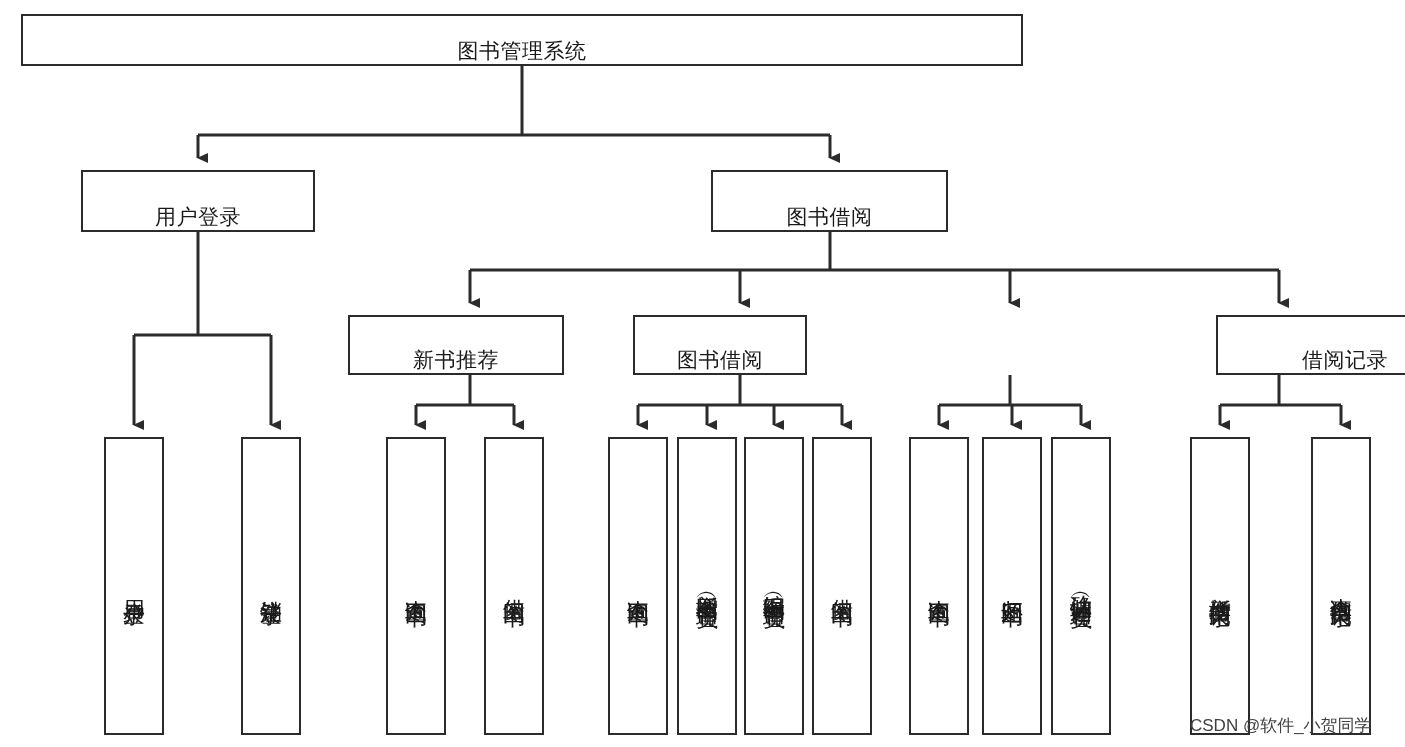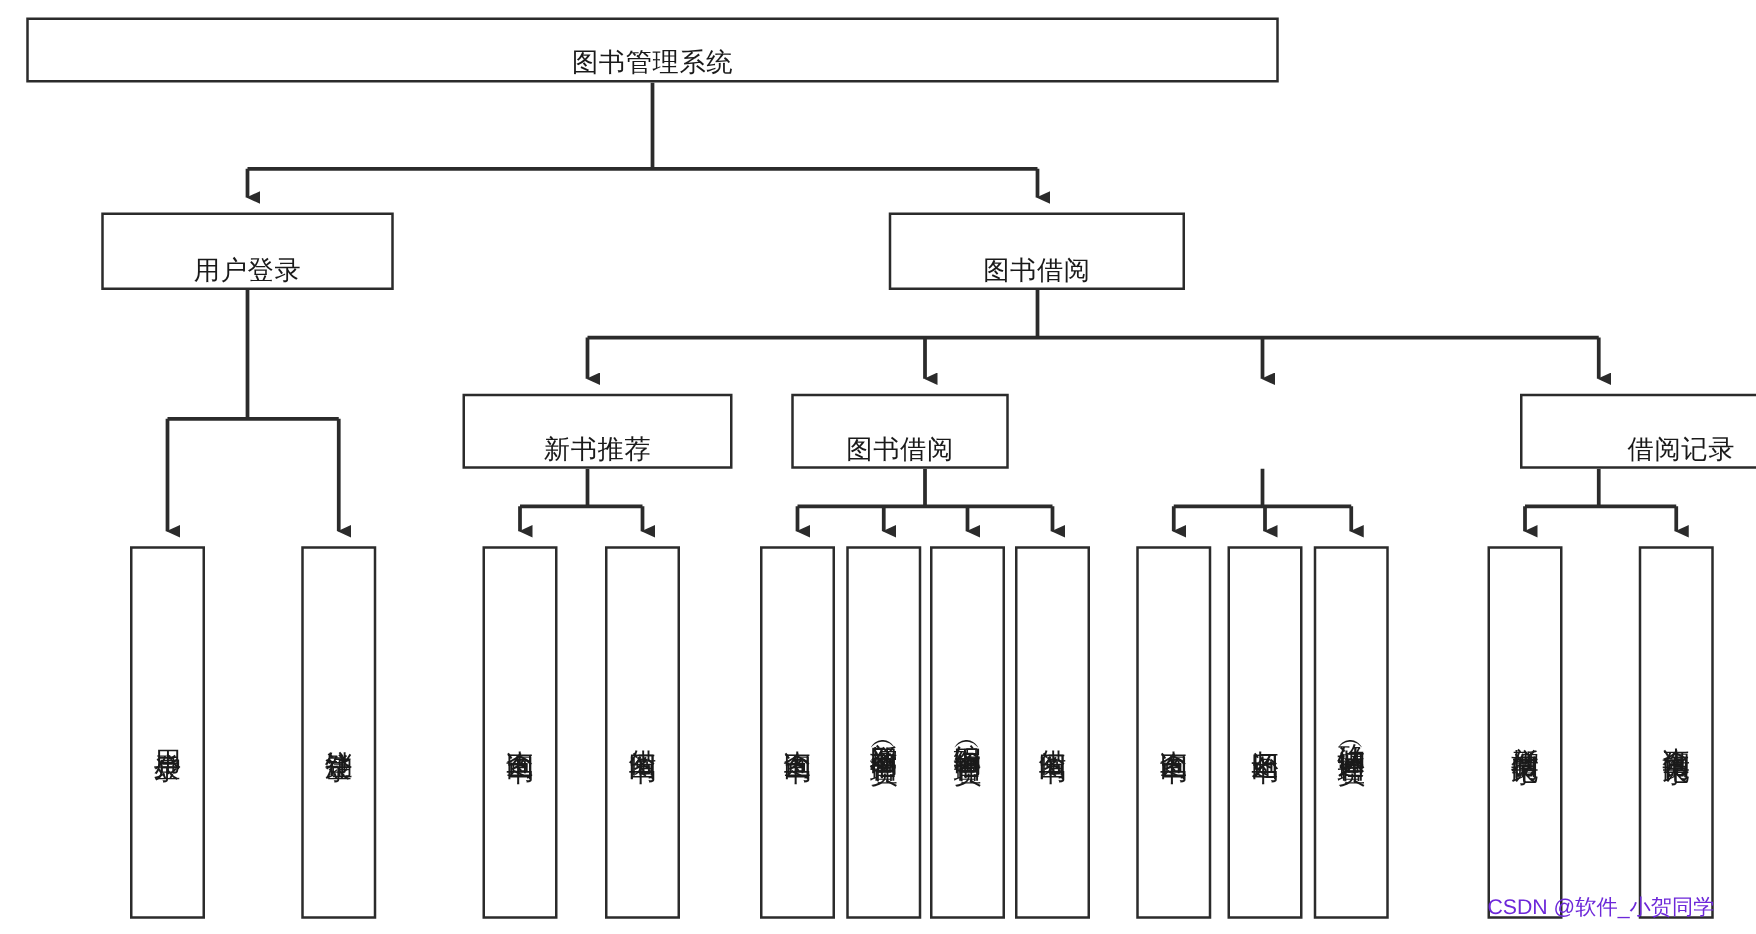--- a/index.html
+++ b/index.html
@@ -51,21 +51,21 @@
   .node.v .label {
     writing-mode: vertical-rl;
     text-orientation: upright;
     font-size: 22px;
     letter-spacing: 2px;
     line-height: 1;
   }
   .watermark {
     position: absolute;
     font-size: 17px;
-    color: #6d28d9;
+    color: #404040;
     white-space: nowrap;
     z-index: 5;
     font-family: "Liberation Sans", "DejaVu Sans", sans-serif;
   }
 </style>
 </head>
 <body>
 
 <div id="canvas">
 
@@ -123,21 +123,21 @@
     <span class="label">图书管理系统</span>
   </div>
 
   <div class="node h" style="left: 81px; top: 170px; width: 234px; height: 62px;">
     <span class="label">用户登录</span>
   </div>
   <div class="node h" style="left: 711px; top: 170px; width: 237px; height: 62px;">
     <span class="label">图书借阅</span>
   </div>
 
-  <div class="node h" style="left: 370px; top: 315px; width: 216px; height: 60px;">
+  <div class="node h" style="left: 348px; top: 315px; width: 216px; height: 60px;">
     <span class="label">新书推荐</span>
   </div>
   <div class="node h" style="left: 633px; top: 315px; width: 174px; height: 60px;">
     <span class="label">图书借阅</span>
   </div>
   <div class="node h" style="left: 1172px; top: 315px; width: 258px; height: 60px; margin-left: 44px;">
     <span class="label">借阅记录</span>
   </div>
 
   <div class="node v" style="left: 104px; top: 437px; width: 60px; height: 298px;">

